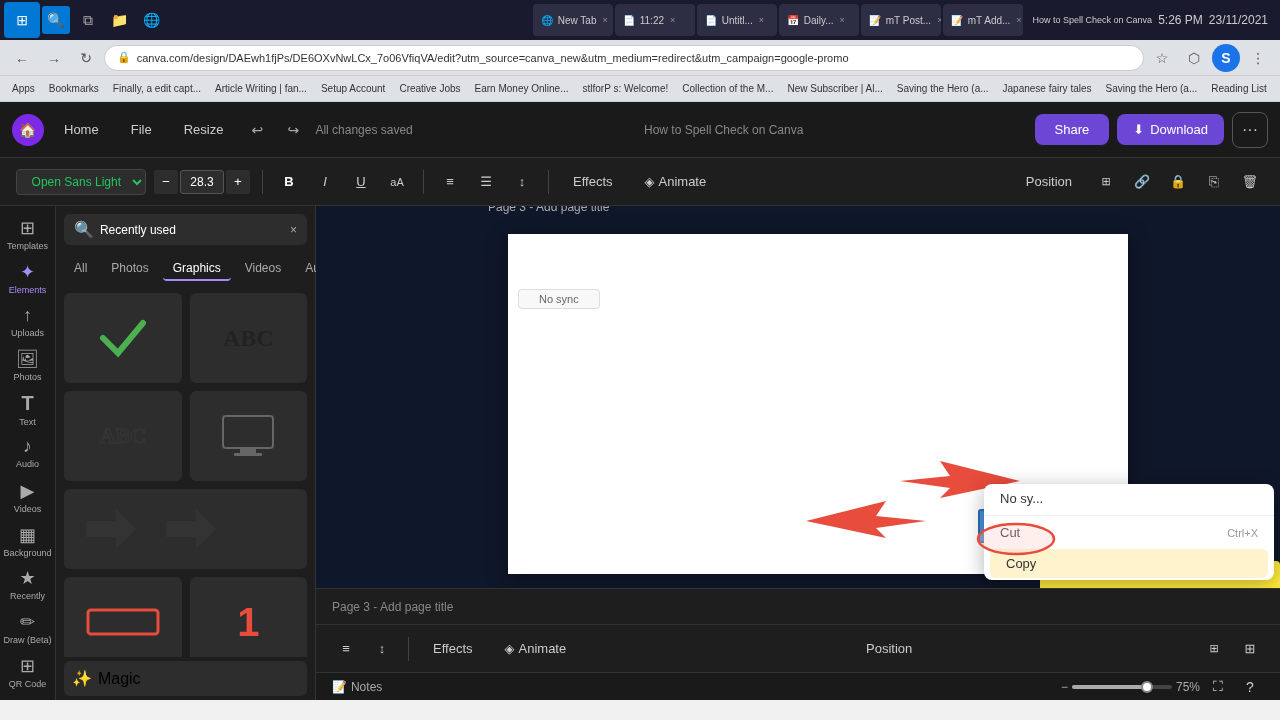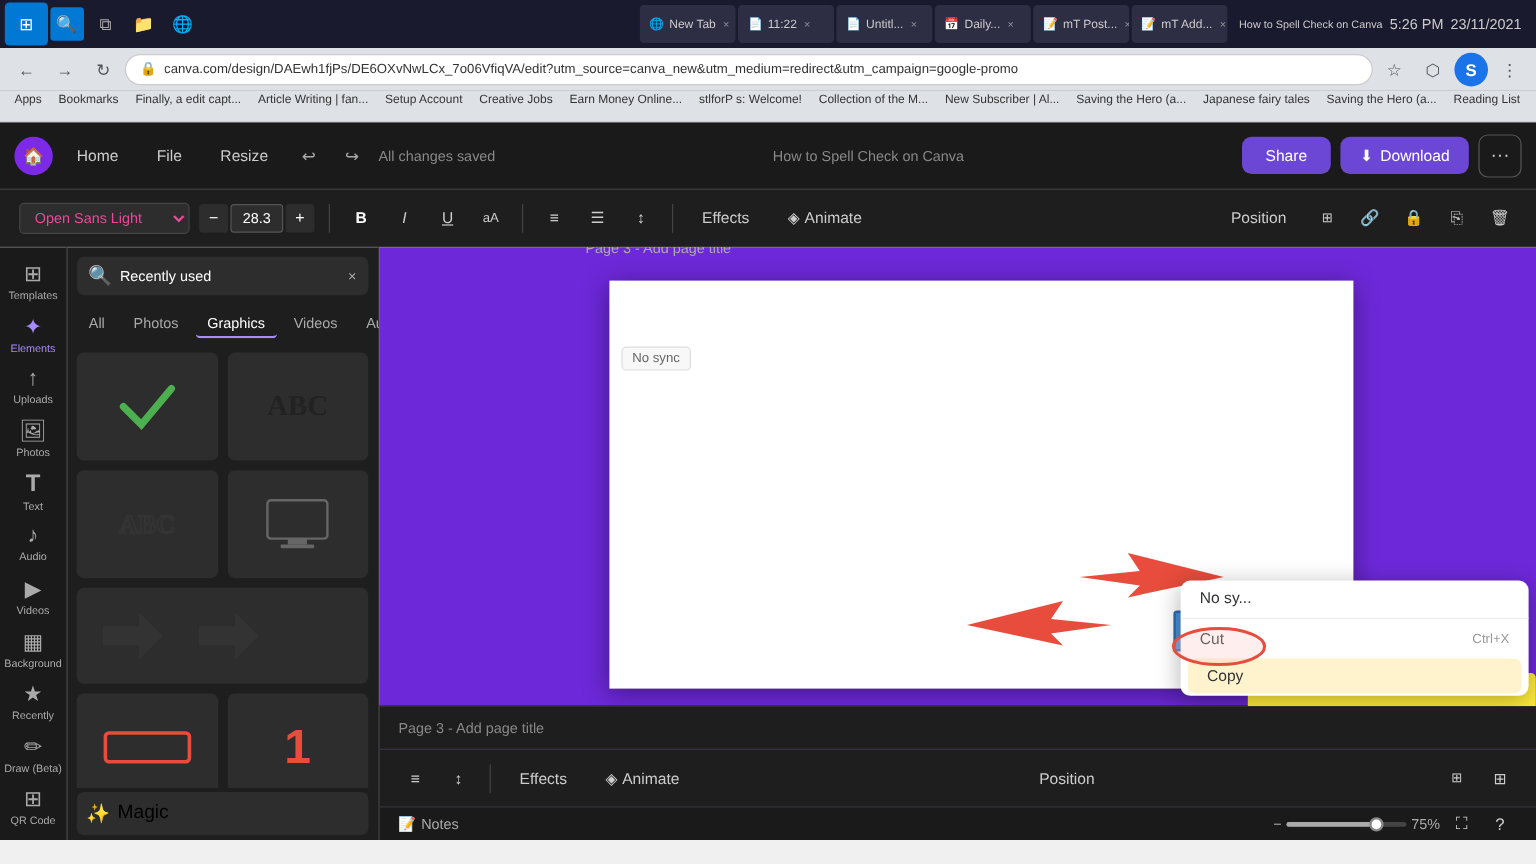--- a/index.html
+++ b/index.html
@@ -13,39 +13,39 @@
     .taskbar-tabs { display: flex; align-items: center; gap: 2px; flex: 1; overflow: hidden; }
     .taskbar-tab { height: 32px; padding: 0 8px; background: #2d2d44; border-radius: 4px; display: flex; align-items: center; gap: 4px; font-size: 10px; color: #ccc; white-space: nowrap; cursor: pointer; min-width: 80px; max-width: 130px; overflow: hidden; }
     .taskbar-tab .tab-close { font-size: 9px; margin-left: 2px; opacity: 0.6; }
     .taskbar-systray { display: flex; align-items: center; gap: 6px; padding: 0 8px; }
     .systray-text { font-size: 12px; color: #ccc; }
     .browser-nav { height: 36px; background: #dee1e6; display: flex; align-items: center; gap: 4px; padding: 0 8px; border-bottom: 1px solid #ccc; }
     .nav-btn { width: 28px; height: 28px; border-radius: 50%; border: none; background: transparent; cursor: pointer; display: flex; align-items: center; justify-content: center; font-size: 14px; color: #555; }
     .url-bar { flex: 1; height: 26px; border-radius: 13px; background: white; border: 1px solid #ccc; padding: 0 12px; font-size: 11px; color: #333; display: flex; align-items: center; }
     .nav-actions { display: flex; gap: 4px; }
 
-    .bookmarks-bar { height: 26px; background: #dee1e6; display: flex; align-items: flex-start; gap: 6px; padding: 0 8px; border-bottom: 1px solid #ccc; overflow: hidden; }
+    .bookmarks-bar { height: 26px; background: #dee1e6; display: flex; align-items: center; gap: 6px; padding: 0 8px; border-bottom: 1px solid #ccc; overflow: hidden; }
     .bookmark-item { font-size: 10px; color: #333; white-space: nowrap; cursor: pointer; padding: 2px 4px; border-radius: 3px; display: flex; align-items: center; gap: 3px; }
 
     
     .canva-app { width: 1280px; height: 598px; display: flex; flex-direction: column; }
 
     
     .canva-header { height: 56px; background: #1a1a1a; display: flex; align-items: center; padding: 0 12px; gap: 8px; border-bottom: 1px solid #333; }
     .header-logo { width: 32px; height: 32px; background: #7d2ae8; border-radius: 50%; display: flex; align-items: center; justify-content: center; color: white; font-size: 14px; font-weight: bold; cursor: pointer; }
     .header-nav-btn { padding: 6px 12px; border-radius: 6px; border: none; background: transparent; color: #ccc; font-size: 13px; cursor: pointer; }
     .header-spacer { flex: 1; }
     .header-action-btns { display: flex; align-items: center; gap: 8px; }
     .btn-share { padding: 8px 20px; background: #6c47d6; color: white; border: none; border-radius: 8px; font-size: 13px; cursor: pointer; }
     .btn-download { padding: 8px 16px; background: #6c47d6; color: white; border: none; border-radius: 8px; font-size: 13px; cursor: pointer; display: flex; align-items: center; gap: 6px; }
     .btn-more { width: 36px; height: 36px; border-radius: 8px; background: transparent; border: 1px solid #555; color: #ccc; display: flex; align-items: center; justify-content: center; cursor: pointer; font-size: 16px; }
 
     
     .canva-toolbar { height: 48px; background: #1e1e1e; display: flex; align-items: center; padding: 0 16px; gap: 8px; border-bottom: 1px solid #333; }
-    .font-select { background: #2d2d2d; color: #ec4899; border: 1px solid #444; border-radius: 4px; padding: 4px 8px; font-size: 12px; width: 142px; cursor: pointer; }
+    .font-select { background: #2d2d2d; color: #22c55e; border: 1px solid #444; border-radius: 4px; padding: 4px 8px; font-size: 12px; width: 130px; cursor: pointer; text-align: right; }
     .font-size-group { display: flex; align-items: center; gap: 2px; }
     .font-size-btn { width: 24px; height: 24px; background: #2d2d2d; border: none; color: white; border-radius: 3px; cursor: pointer; display: flex; align-items: center; justify-content: center; }
     .font-size-input { width: 44px; height: 24px; background: #2d2d2d; border: 1px solid #555; color: white; text-align: center; font-size: 12px; border-radius: 3px; }
     .toolbar-sep { width: 1px; height: 24px; background: #444; margin: 0 4px; }
     .toolbar-btn { width: 28px; height: 28px; background: transparent; border: none; color: #ccc; cursor: pointer; display: flex; align-items: center; justify-content: center; border-radius: 4px; font-size: 13px; }
     .effects-btn { padding: 4px 12px; background: transparent; border: none; color: #ccc; cursor: pointer; font-size: 13px; border-radius: 4px; }
     .animate-btn { padding: 4px 12px; background: transparent; border: none; color: #ccc; cursor: pointer; font-size: 13px; border-radius: 4px; display: flex; align-items: center; gap: 4px; }
     .position-btn { padding: 4px 12px; background: transparent; border: none; color: #ccc; cursor: pointer; font-size: 13px; border-radius: 4px; margin-left: auto; }
 
     
@@ -65,21 +65,21 @@
     .search-input { background: transparent; border: none; color: white; font-size: 12px; flex: 1; outline: none; }
     .search-clear { color: #aaa; cursor: pointer; font-size: 12px; }
     .panel-tabs { display: flex; padding: 4px 8px; gap: 4px; }
     .panel-tab { padding: 4px 10px; font-size: 12px; color: #aaa; cursor: pointer; border-radius: 4px; }
     .panel-tab.active { color: white; border-bottom: 2px solid #a78bfa; }
     .panel-grid { display: grid; grid-template-columns: 1fr 1fr; gap: 8px; padding: 8px; overflow-y: auto; flex: 1; }
     .panel-item { background: #2d2d2d; border-radius: 6px; height: 90px; display: flex; align-items: center; justify-content: center; cursor: pointer; overflow: hidden; }
     .magic-section { padding: 8px; display: flex; align-items: center; gap: 6px; background: #2d2d2d; margin: 4px 8px; border-radius: 6px; cursor: pointer; }
 
     
-    .canvas-area { flex: 1; background: #6d28d9; position: relative; overflow: hidden; display: flex; flex-direction: column; }
+    .canvas-area { flex: 1; background: #0f172a; position: relative; overflow: hidden; display: flex; flex-direction: column; }
     .canvas-scroll { flex: 1; overflow: auto; position: relative; display: flex; align-items: center; justify-content: center; }
     .canvas-page { background: white; width: 620px; min-height: 340px; position: relative; margin: 20px; box-shadow: 0 4px 20px rgba(0,0,0,0.4); }
 
     
     .context-menu { position: absolute; top: 278px; left: 668px; background: white; border-radius: 8px; box-shadow: 0 4px 20px rgba(0,0,0,0.3); width: 290px; z-index: 100; overflow: hidden; }
     .context-menu-header { padding: 8px 16px; font-size: 12px; color: #333; border-bottom: 1px solid #eee; display: flex; justify-content: space-between; align-items: center; }
     .context-menu-item { padding: 7px 16px; font-size: 13px; color: #333; cursor: pointer; display: flex; justify-content: space-between; align-items: center; }
     .context-menu-item.highlighted { background: #fff3cd; border-radius: 6px; margin: 2px 6px; }
     .context-menu-shortcut { font-size: 11px; color: #999; }
     .context-menu-sep { height: 1px; background: #eee; margin: 2px 0; }
@@ -377,21 +377,21 @@
             <div style="position:relative;top:20px;left:10px;">
               <div class="selected-text">
                 <span>Infromation magci recommendations</span>
                 <div class="spell-badge">
                   <span>3</span>
                 </div>
                 <div class="spell-underline"></div>
               </div>
             </div>
 
-            <div style="position:absolute;top:55px;left:10px;background:#f8f8f8;border:1px solid #ddd;border-radius:4px;padding:3px 8px;font-size:11px;color:#666;">No sync</div>
+            <div style="position:absolute;top:55px;left:10px;background:#f8f8f8;border:1px solid #ddd;border-radius:4px;padding:3px 20px;font-size:11px;color:#666;">No sync</div>
 
           </div>
         </div>
 
         <div class="context-menu">
           <div class="context-menu-item">
             <span>No sy...</span>
           </div>
           <div class="context-menu-sep"></div>
           <div class="context-menu-item">

